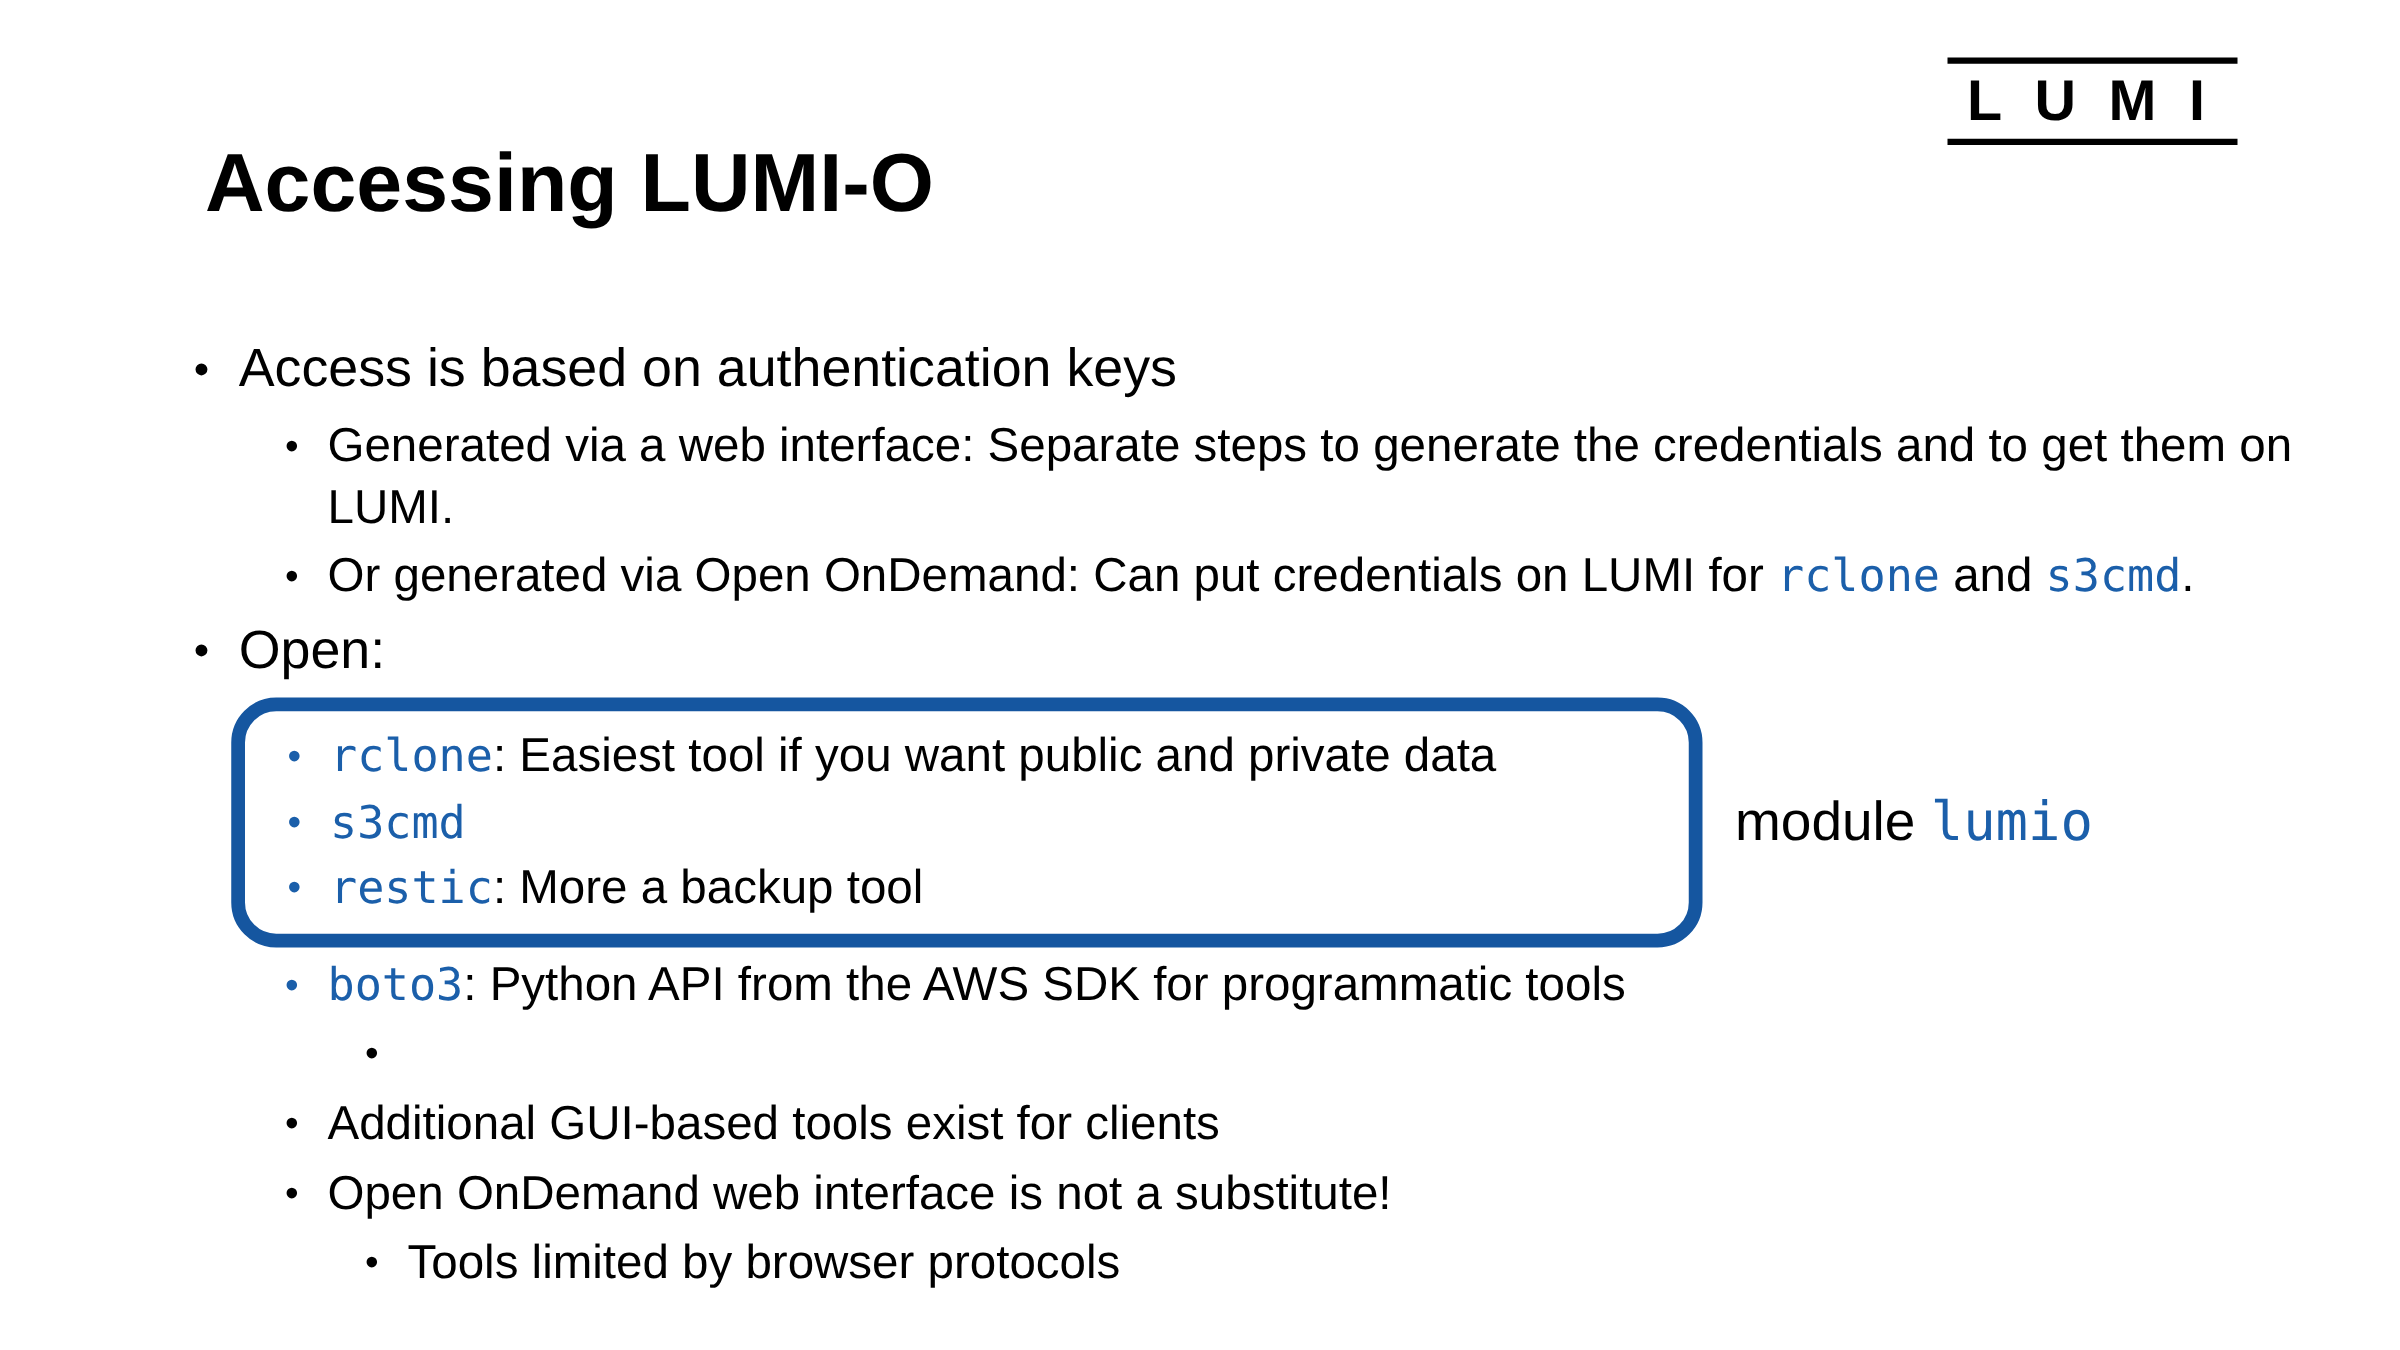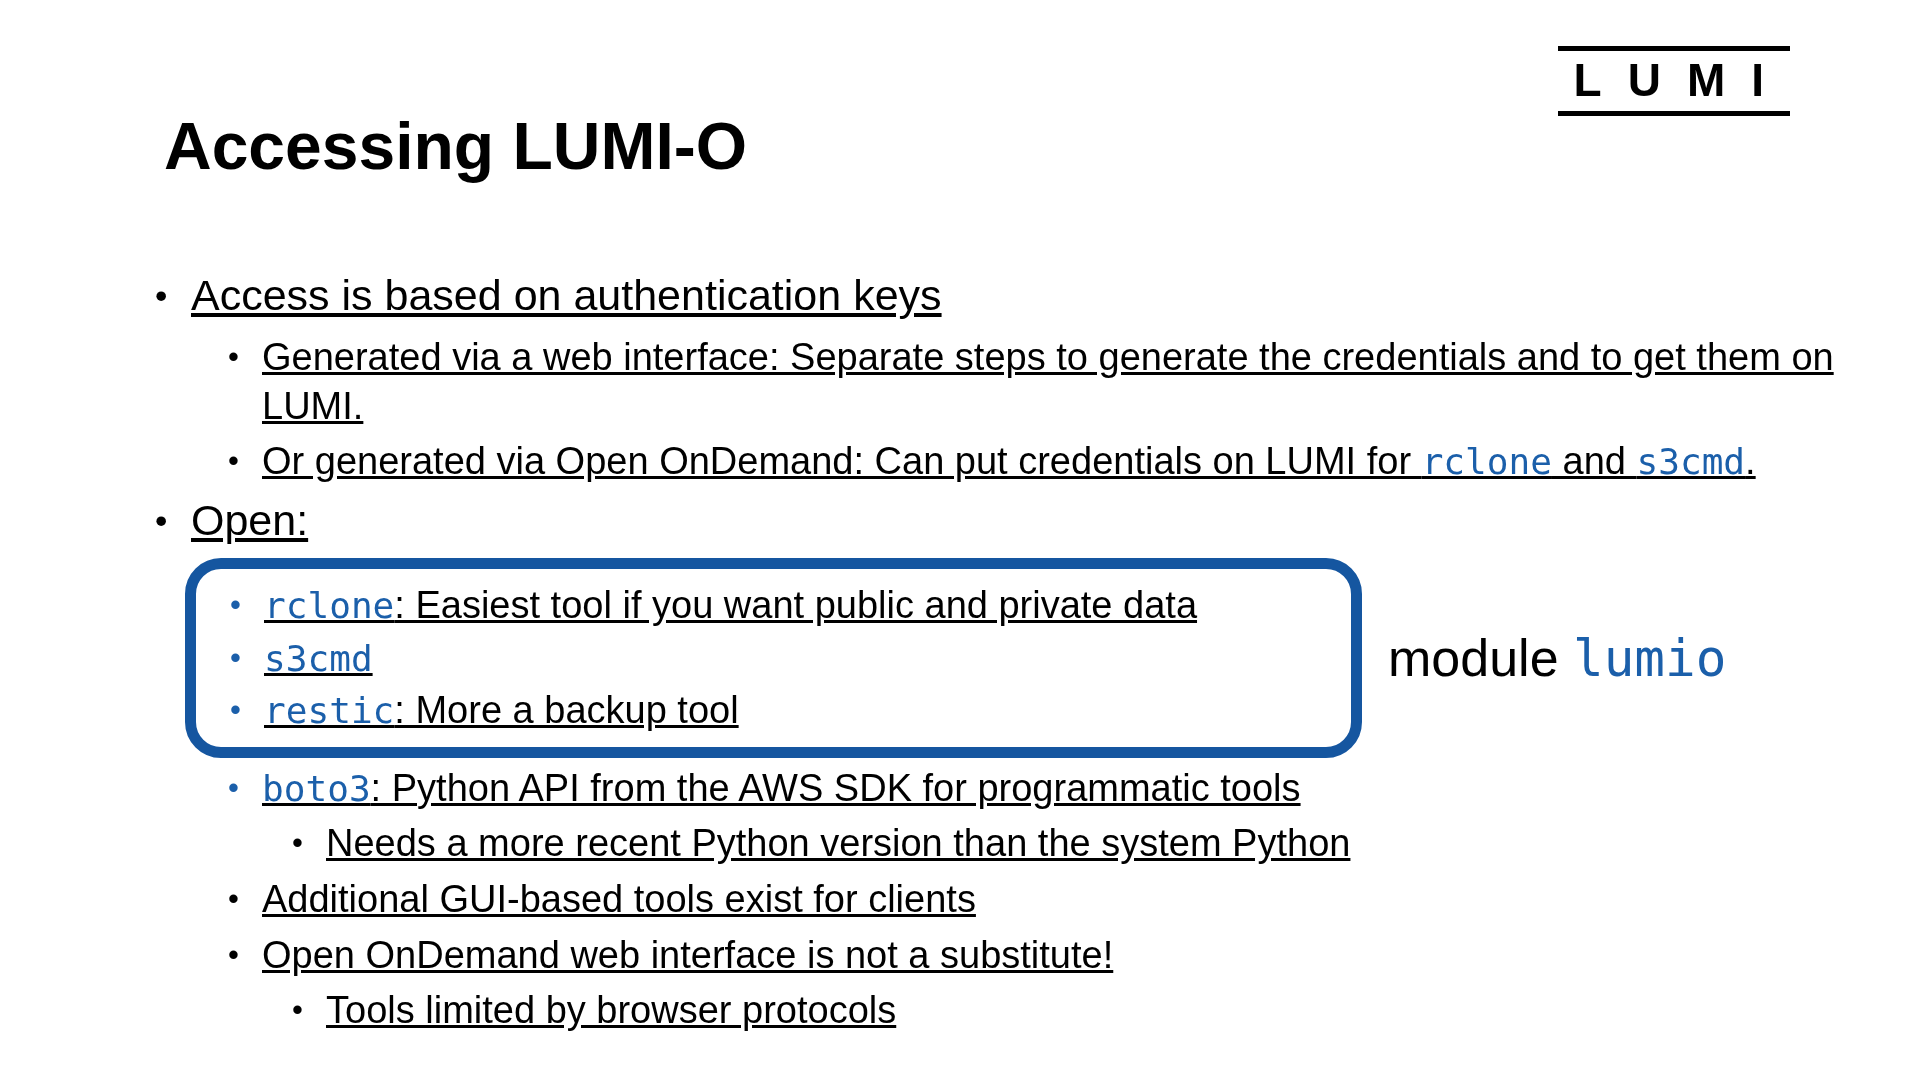--- a/index.html
+++ b/index.html
@@ -37,41 +37,41 @@
   
   .content { position: absolute; left: 155px; top: 268px; width: 1700px; }
 
   .li { display: flex; align-items: flex-start; line-height: 1.28; margin: 0 0 7px 0; }
   .lvl1 { font-size: 43px; margin-bottom: 10px; }
   .lvl2 { font-size: 38px; padding-left: 73px; }
   .lvl3 { font-size: 38px; padding-left: 137px; }
   .bullet { flex: 0 0 auto; width: 36px; font-size: 0.82em; line-height: 1.56; }
   .lvl2 .bullet, .lvl3 .bullet { width: 34px; }
   .bullet.blue { color: var(--code-color, #1b5faa); }
-  .txt { flex: 1 1 auto; text-decoration: underline; }
+  .txt { flex: 1 1 auto; }
 
   .code {
     font-family: "DejaVu Sans Mono", monospace;
     color: var(--code-color, #1b5faa);
     font-size: 0.95em;
   }
 
   
   .box-row { display: flex; align-items: center; margin: 4px 0 6px 30px; }
   .box {
     box-sizing: border-box;
     width: 1177px;
     border: 11px solid var(--box-color, #1556a0);
     border-radius: 36px;
     padding: 10px 12px 8px 10px;
     background: #ffffff;
   }
   .box .li { margin: 2px 0 4px 0; }
   .box .lvl2 { padding-left: 24px; }
-  .side-note { margin-left: 26px; font-size: 52px; white-space: nowrap; }
+  .side-note { margin-left: 26px; font-size: 44px; white-space: nowrap; }
   .side-note .code { font-size: 0.98em; }
 </style>
 </head>
 <body>
 
 <div class="slide">
 
   <div class="logo">
     <span class="logo-text">LUMI</span>
   </div>
@@ -116,21 +116,20 @@
       <div id="side-note" class="side-note"><span class="plain">module </span><span class="code">lumio</span></div>
     </div>
 
     <div id="list-bottom">
         <div class="li lvl2">
           <span class="bullet blue">•</span>
           <span class="txt"><span class="code">boto3</span><span class="plain">: Python API from the AWS SDK for programmatic tools</span></span>
         </div>
         <div class="li lvl3">
           <span class="bullet">•</span>
-          <span class="txt"><span class="plain">Needs a more recent Python version than the system Python</span></span>
         </div>
         <div class="li lvl2">
           <span class="bullet">•</span>
           <span class="txt"><span class="plain">Additional GUI-based tools exist for clients</span></span>
         </div>
         <div class="li lvl2">
           <span class="bullet">•</span>
           <span class="txt"><span class="plain">Open OnDemand web interface is not a substitute!</span></span>
         </div>
         <div class="li lvl3">

